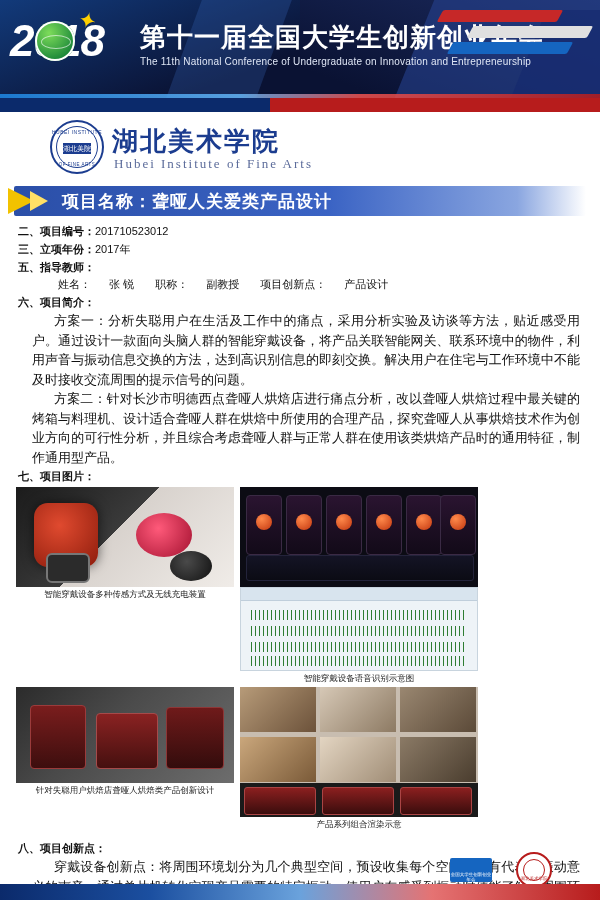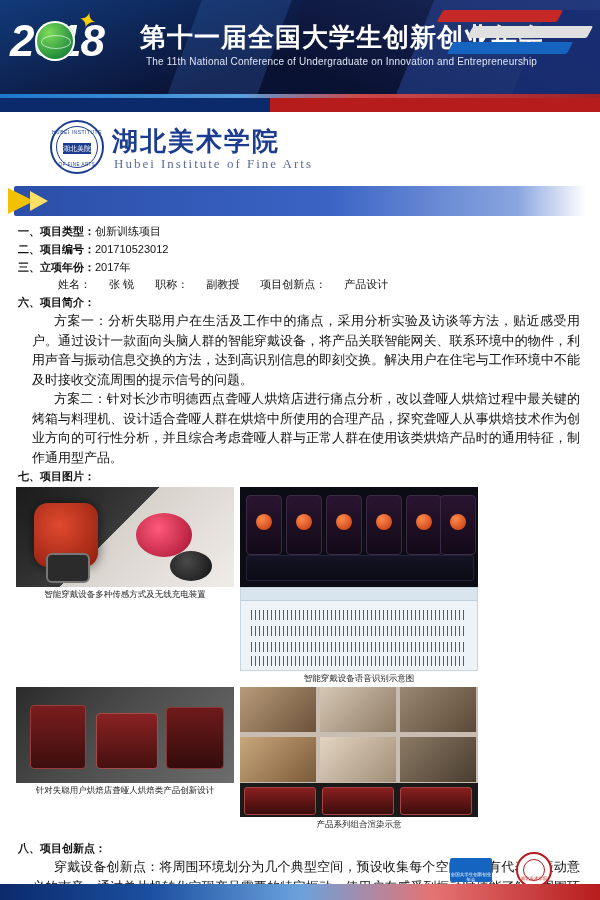--- a/index.html
+++ b/index.html
@@ -114,21 +114,20 @@
     white-space: nowrap;
   }
   .header-title-en {
     position: absolute;
     left: 140px;
     top: 56px;
     font-size: 10px;
     color: #dfe6f5;
     white-space: nowrap;
     letter-spacing: 0.2px;
-    margin-left: 6px;
   }
   .header-ribbon {
     position: absolute;
     left: 430px;
     top: 8px;
     width: 170px;
     height: 56px;
   }
   .header-ribbon .r {
     position: absolute;
@@ -518,37 +517,38 @@
       <div class="bar">湖北美院</div>
       <div class="txt-bot">OF FINE ARTS</div>
     </div>
     <div class="school-name-cn">湖北美术学院</div>
     <div class="school-name-en">Hubei Institute of Fine Arts</div>
   </div>
 
   <div class="title-bar">
     <div class="arrow"></div>
     <div class="arrow2"></div>
+    <div class="text">项目名称：聋哑人关爱类产品设计</div>
   </div>
 
   <div class="content">
 
-    <div class="sec-line">
-      <span class="lbl">一、</span><span class="lbl">项目类型：</span><span>创新训练项目</span>
-    </div>
 
     <div class="sec-line">
       <span class="lbl">二、</span><span class="lbl">项目编号：</span><span>201710523012</span>
     </div>
 
     <div class="sec-line">
       <span class="lbl">三、</span><span class="lbl">立项年份：</span><span>2017年</span>
     </div>
 
 
+    <div class="sec-line">
+      <span class="lbl">五、</span><span class="lbl">指导教师：</span>
+    </div>
     <div class="teacher-line">
       <span>姓名：</span><span>张 锐</span>
       <span>职称：</span><span>副教授</span>
       <span>项目创新点：</span><span>产品设计</span>
     </div>
 
     <div class="sec-line">
       <span class="lbl">六、</span><span class="lbl">项目简介：</span>
     </div>
     <div class="para">方案一：分析失聪用户在生活及工作中的痛点，采用分析实验及访谈等方法，贴近感受用户。通过设计一款面向头脑人群的智能穿戴设备，将产品关联智能网关、联系环境中的物件，利用声音与振动信息交换的方法，达到高识别信息的即刻交换。解决用户在住宅与工作环境中不能及时接收交流周围的提示信号的问题。</div>

